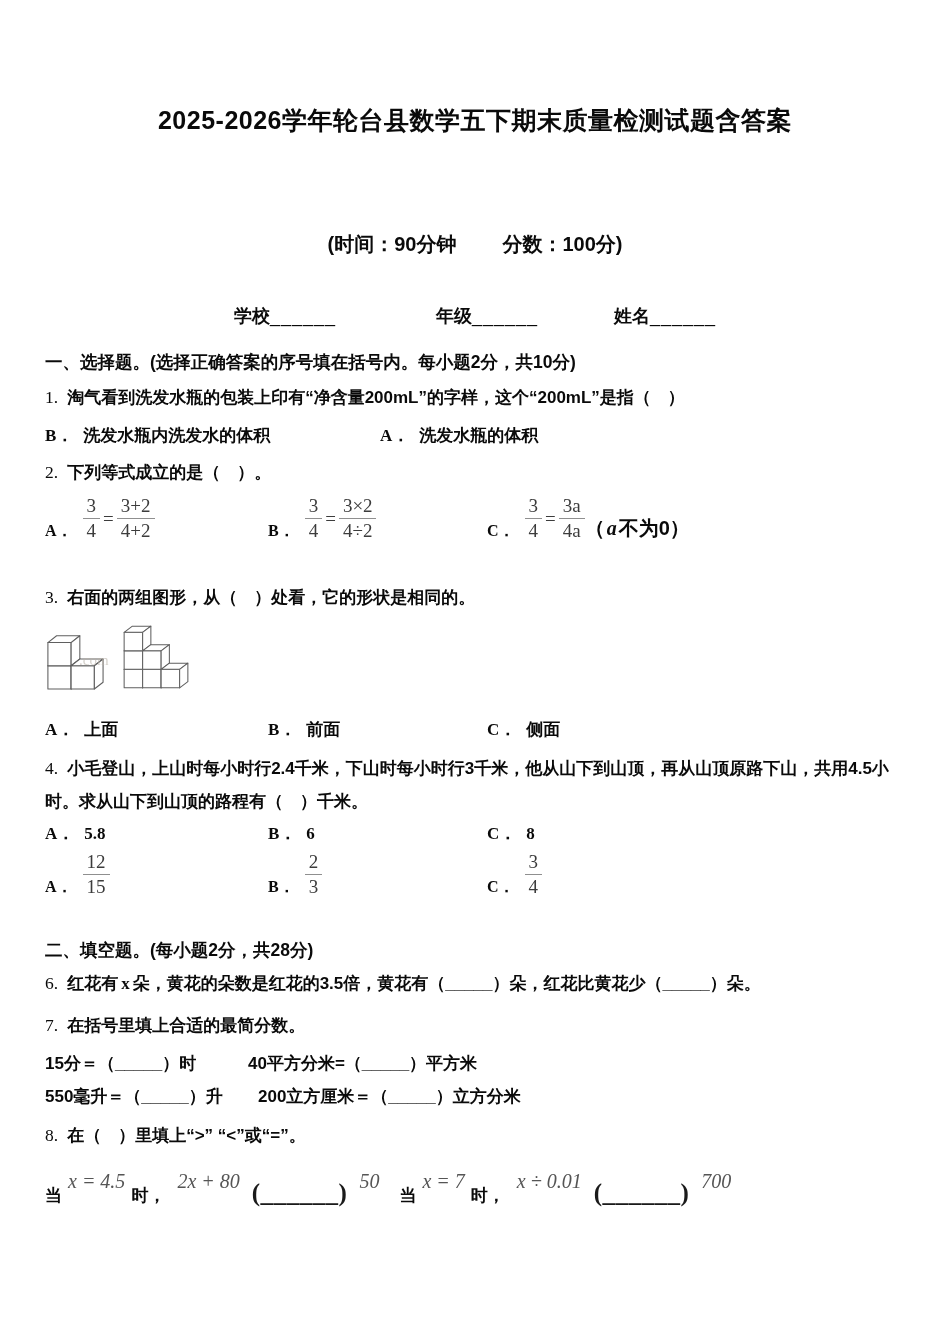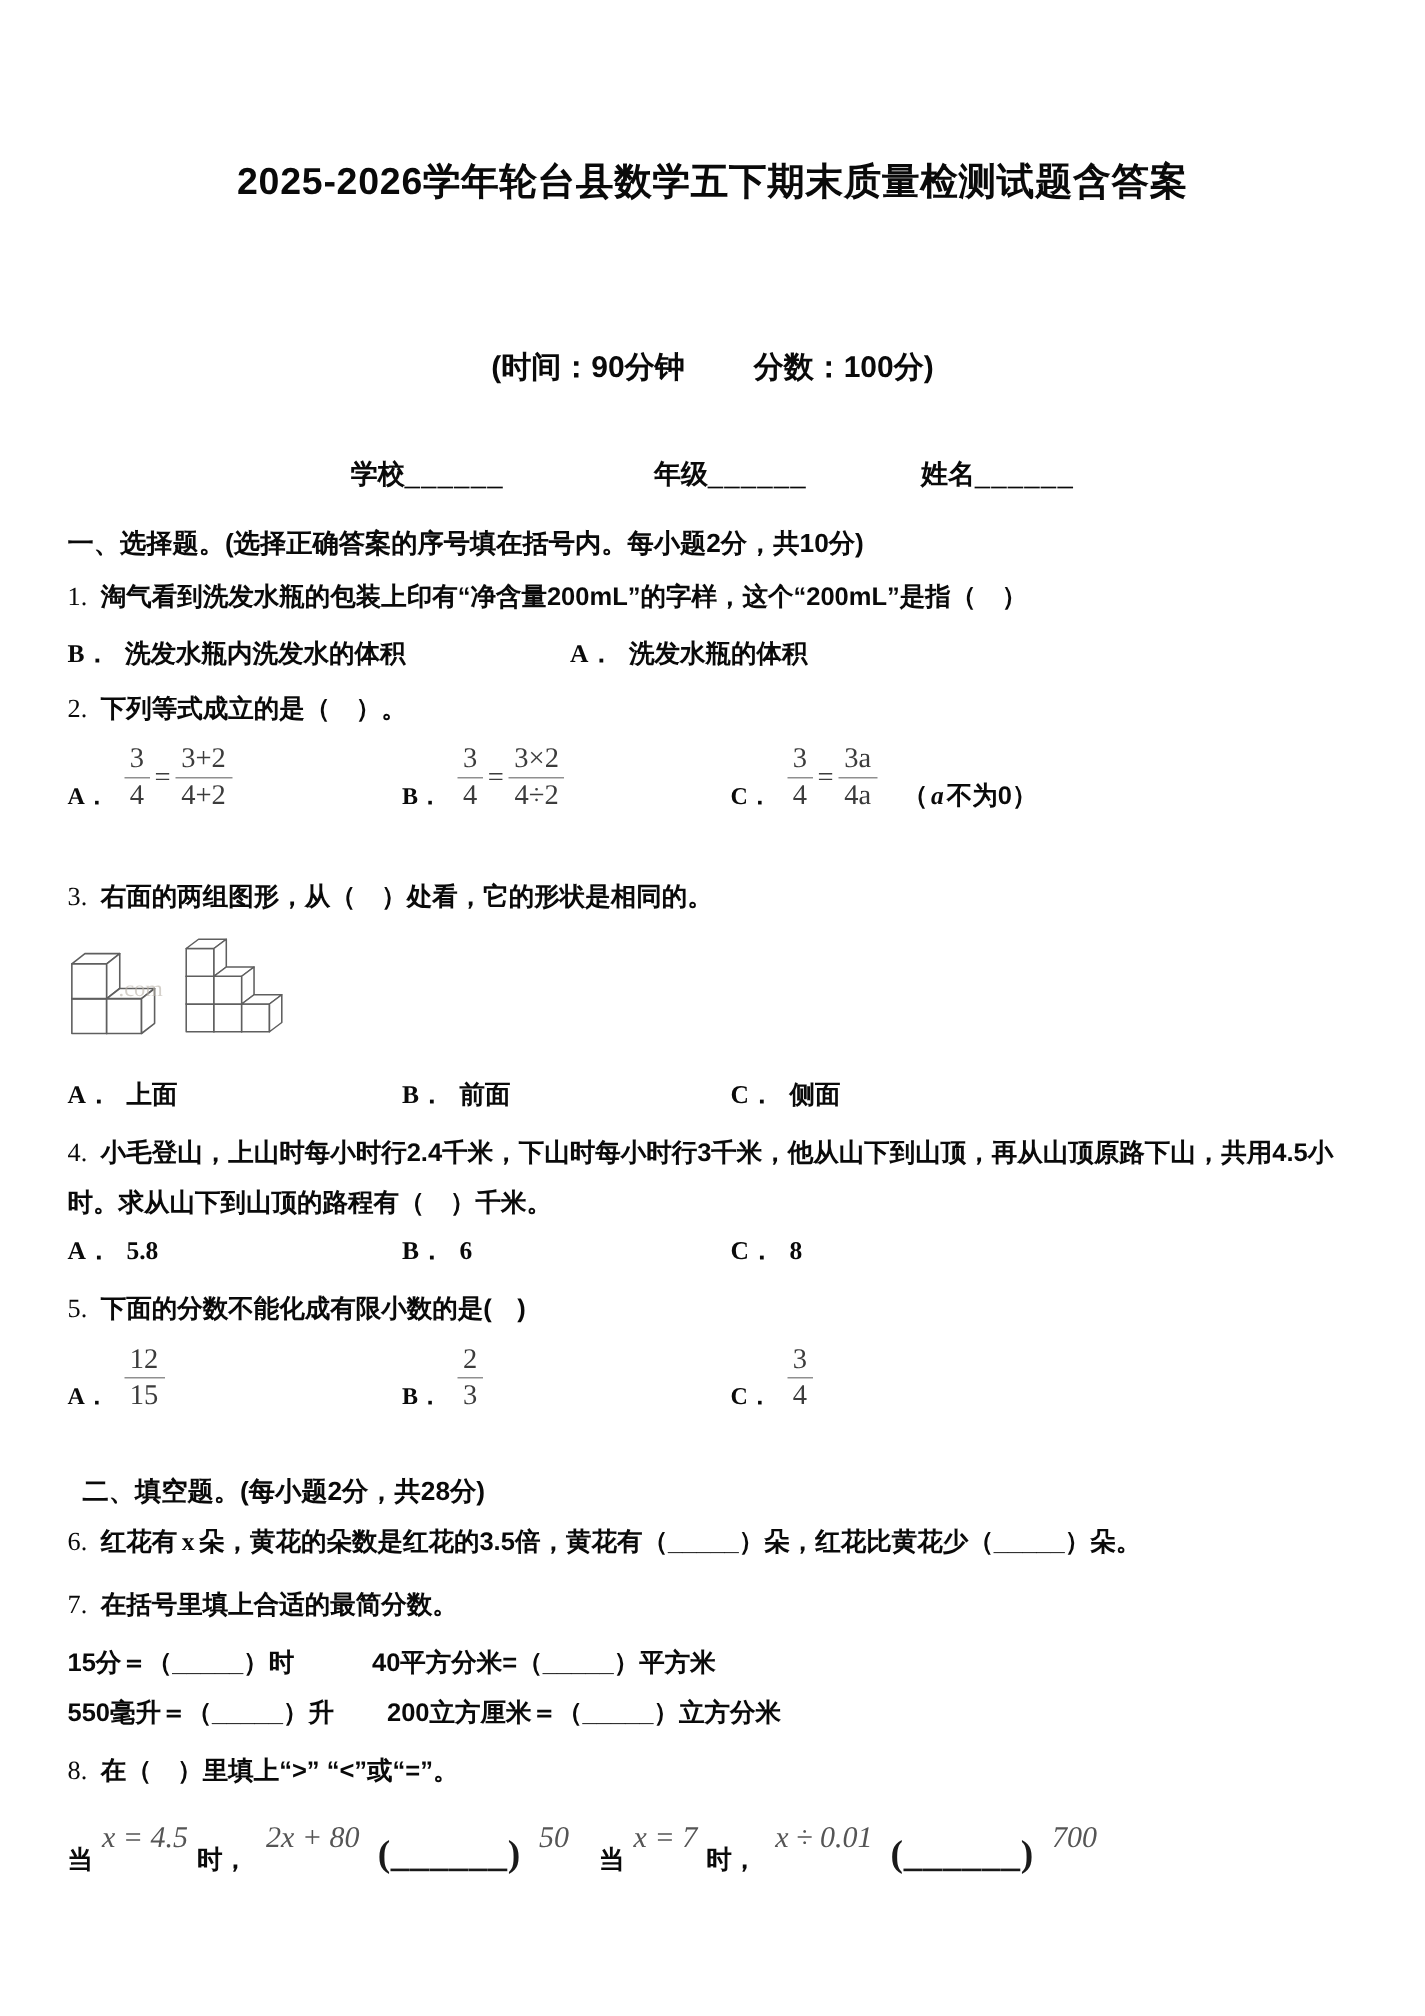--- a/index.html
+++ b/index.html
@@ -22,31 +22,31 @@
   .qnum { font-family:"Liberation Serif", serif; font-weight:400; font-size:17.5px; margin-right:9px; }
 
   .optrow { display:grid; grid-template-columns:223px 219px 1fr; font-size:17px; font-weight:700; align-items:end; }
   .optrow.two { grid-template-columns:335px 1fr; }
   .opt { white-space:nowrap; }
   .opt-label { font-family:"Liberation Serif", serif; font-weight:700; margin-right:10px; }
   .opt-num { font-family:"Liberation Serif", serif; font-weight:700; }
 
   .mt10 { margin-top:10px; } .mt9 { margin-top:9px; } .mt8 { margin-top:8px; }
   .mt4 { margin-top:4px; } .mt24 { margin-top:24px; }
-  .mt38 { margin-top:38px; } .mt40 { margin-top:40px;margin-left:10px; }
+  .mt38 { margin-top:38px; } .mt40 { margin-top:40px; }
 
   .frac-row { display:grid; grid-template-columns:223px 219px 1fr; margin-top:6px; }
   .fopt { display:flex; align-items:flex-end; }
   .fracgrp { display:flex; align-items:center; }
   .frac { display:inline-flex; flex-direction:column; align-items:center;
           font-family:"Liberation Serif", serif; color:#3c3c3c; font-size:19px; line-height:1.15; }
   .frac .fn { padding:0 4px 1px 4px; }
   .frac .fd { padding:1px 4px 0 4px; border-top:1.6px solid #8f8f8f; }
   .eq { font-family:"Liberation Serif", serif; color:#3c3c3c; font-size:19px; margin:0 3px; }
-  .note { font-size:17px; font-weight:700; margin-left:17px; white-space:nowrap; }
+  .note { font-size:20px; font-weight:700; margin-left:0; white-space:nowrap; }
   .note .nvar { font-family:"Liberation Serif", serif; font-style:italic; font-weight:700; padding:0 2px; }
 
   .figures { position:relative; margin-top:4px; height:76px; display:flex; align-items:flex-end; gap:15px; }
   .figures svg { display:block; }
   .wmark { position:absolute; left:34px; top:34px; font-size:15px; color:#b9b2a8; opacity:0.6;
            font-family:"Liberation Serif", serif; z-index:0; }
 
   .qvar { font-family:"Liberation Serif", serif; font-weight:700; padding:0 3px; }
 
   .fillrow { display:grid; font-size:17px; font-weight:700; margin-top:10px; }
@@ -186,23 +186,20 @@
 
   <div class="qline mt10">
     <span class="qnum">4.</span><span>小毛登山，上山时每小时行2.4千米，下山时每小时行3千米，他从山下到山顶，再从山顶原路下山，共用4.5小时。求从山下到山顶的路程有（　）千米。</span>
   </div>
   <div class="optrow mt4">
     <span class="opt"><span class="opt-label">A．</span><span class="opt-num">5.8</span></span>
     <span class="opt"><span class="opt-label">B．</span><span class="opt-num">6</span></span>
     <span class="opt"><span class="opt-label">C．</span><span class="opt-num">8</span></span>
   </div>
 
-  <div class="qline mt10">
-    <span class="qnum">5.</span><span>下面的分数不能化成有限小数的是(　)</span>
-  </div>
   <div class="frac-row mt4">
     <span class="fopt">
       <span class="opt-label">A．</span>
       <span class="frac">
           <span class="fn">12</span>
           <span class="fd">15</span>
         </span>
     </span>
     <span class="fopt">
       <span class="opt-label">B．</span>

